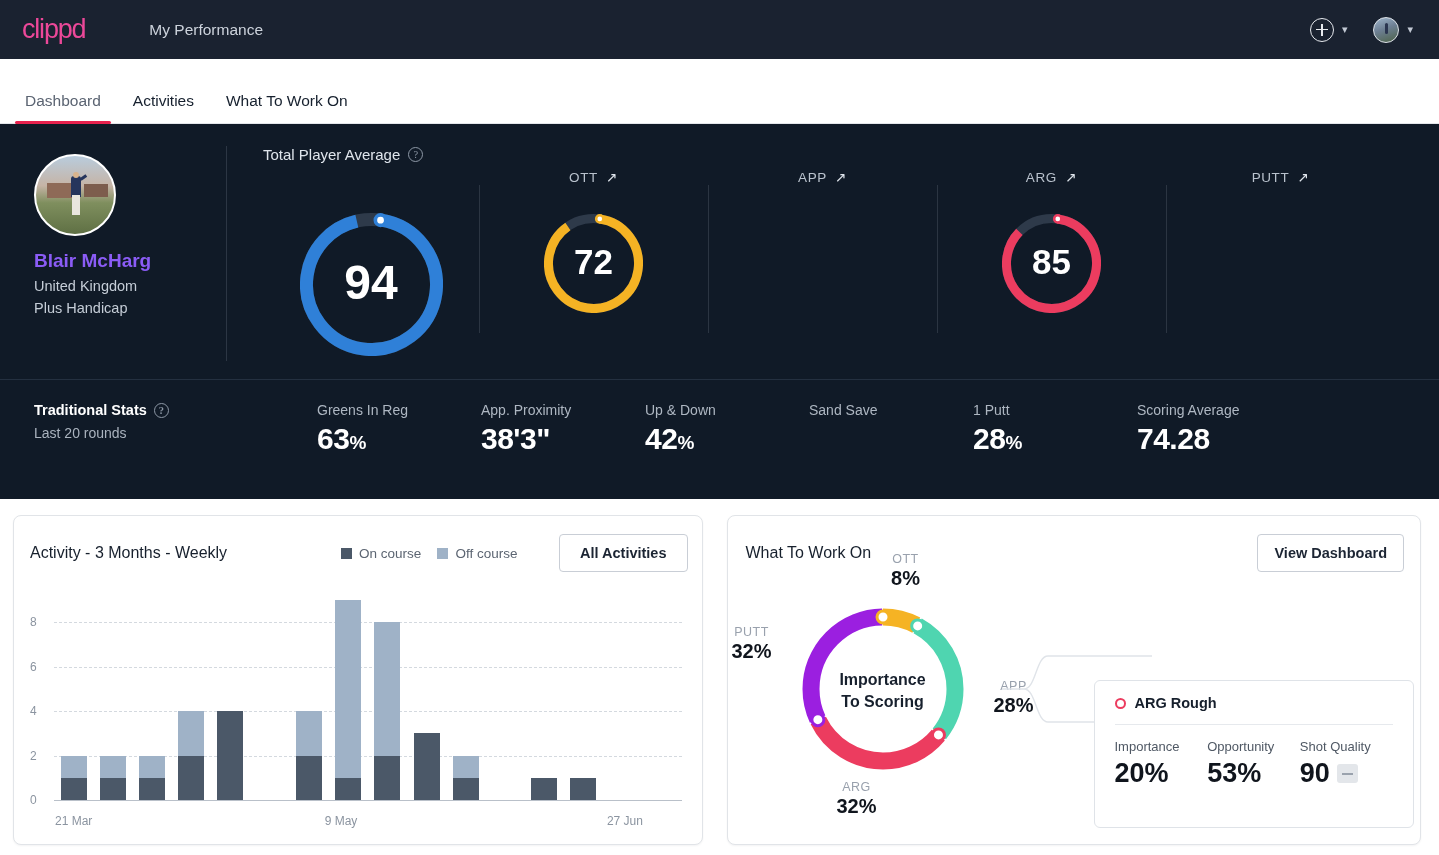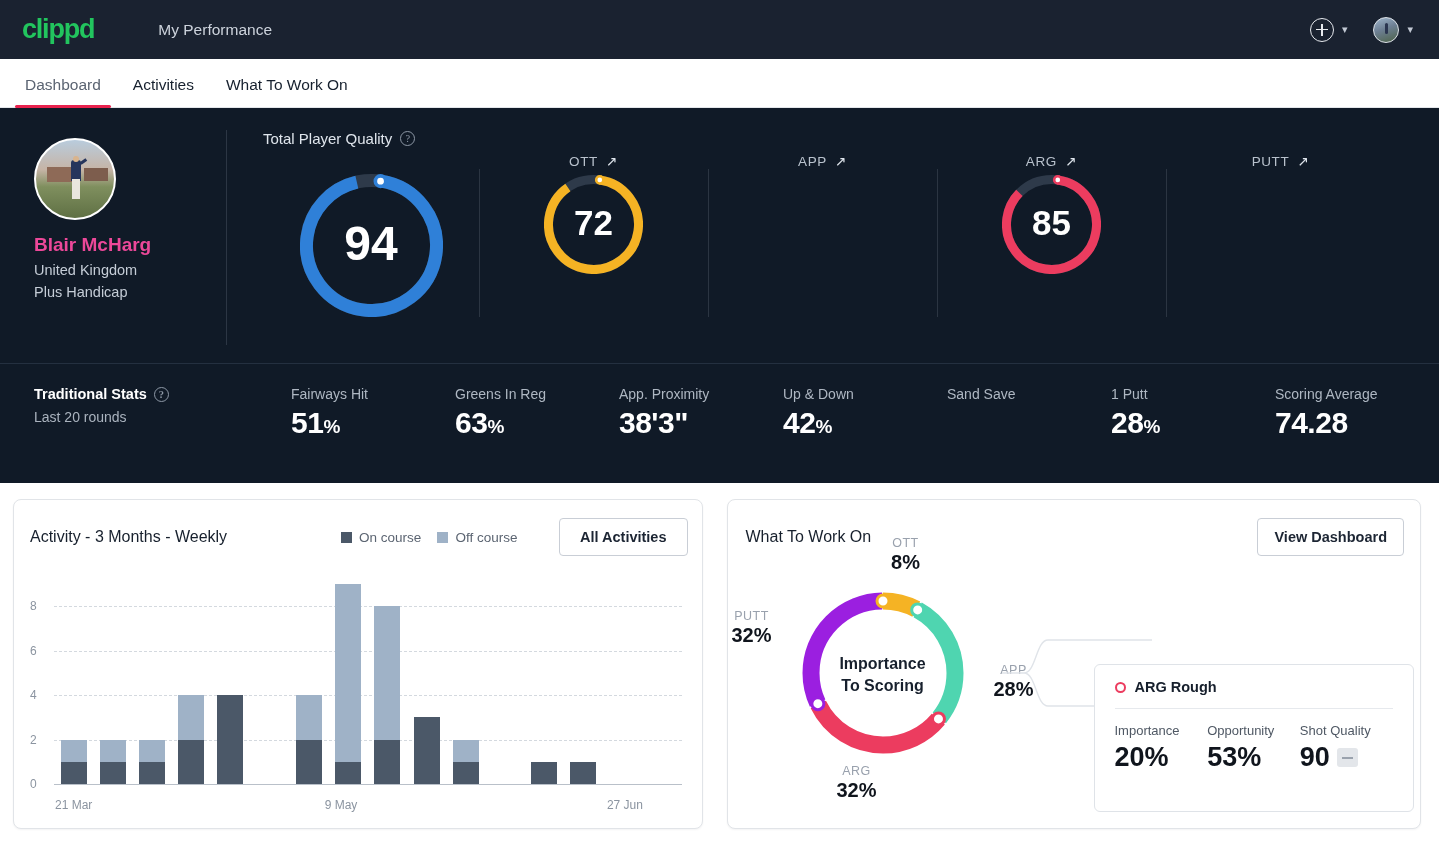--- a/index.html
+++ b/index.html
@@ -9,21 +9,21 @@
     font-family: "Liberation Sans", sans-serif;
     overflow: hidden;
   }
 
   
   .topbar {
     height: 59px; background: #1a2230;
     display: flex; align-items: center; padding: 0 22px;
     position: relative;
   }
-  .logo { font-size: 27px; font-weight: 700; color: #22c55e; letter-spacing: -1.2px; }
+  .logo { font-size: 27px; font-weight: 400; color: #ec4899; letter-spacing: -1.2px; }
   .logo-wrap { display:flex; align-items:center; }
   .app-title { color: #cdd3dc; font-size: 15.5px; margin-left: 64px; }
   .topbar-right { margin-left: auto; display: flex; align-items: center; gap: 6px; }
   .circ-plus {
     width: 24px; height: 24px; border-radius: 50%;
     border: 1.6px solid #e7eaef; position: relative; display:inline-block;
   }
   .circ-plus::before, .circ-plus::after {
     content:""; position:absolute; background:#e7eaef;
   }
@@ -36,21 +36,21 @@
     border: 1.5px solid #dfe4ea; margin-left: 16px;
     position: relative; overflow:hidden;
   }
   .avatar-sm::after{
     content:""; position:absolute; left:44%; top:22%; width:14%; height:46%;
     background:#2a3550; border-radius:2px;
   }
 
   
   .tabbar {
-    height: 49px; background: #fff; display: flex; align-items: flex-end;
+    height: 65px; background: #fff; display: flex; align-items: flex-end;
     padding-left: 9px; border-bottom: 1px solid #e3e6ea;
   }
   .tab {
     font-size: 15.5px; color: #16202e; padding: 0 16px 13px 16px;
     position: relative; cursor: pointer;
   }
   .tab.active { color: #5b6472; }
   .tab.active::after {
     content:""; position:absolute; left:6px; right:6px; bottom:-1px;
     height: 3px; background: #e8224e; border-radius: 2px;
@@ -73,35 +73,35 @@
   .avatar-lg .bldg2 { position:absolute; left:62%; top:36%; width:30%; height:17%;
     background:#7d5d4d; }
   .avatar-lg .person-body { position:absolute; left:45%; top:26%; width:13%; height:26%;
     background:#26355c; border-radius:3px 3px 0 0; }
   .avatar-lg .person-legs { position:absolute; left:46%; top:50%; width:11%; height:26%;
     background:#e9e6de; }
   .avatar-lg .person-head { position:absolute; left:47.5%; top:20%; width:8%; height:8%;
     background:#d9b48d; border-radius:50%; }
   .avatar-lg .arm { position:absolute; left:56%; top:25%; width:9%; height:4%;
     background:#26355c; transform: rotate(-35deg); }
-  .pname { color:#ec4899; font-size: 19px; font-weight: 700; margin-top: 14px; }
+  .pname { color:#8b5cf6; font-size: 19px; font-weight: 700; margin-top: 14px; }
   .pmeta { color:#c5cdd7; font-size: 14.5px; margin-top: 6px; }
 
   .vdiv { width:1px; background:#2c3644; margin: 22px 0 18px 0; }
 
   .quality { flex: 1; padding: 22px 0 0 36px; position: relative; }
   .q-head { display:flex; align-items:center; gap:8px; }
   .q-title { color:#dfe5ec; font-size: 15px; }
   .qmark {
     width: 15px; height: 15px; border-radius:50%; border: 1.3px solid #8d98a6;
     color:#8d98a6; font-size: 10.5px; line-height: 13px; text-align:center;
     display:inline-block; font-family:"Liberation Serif", serif;
   }
   .gauges { display:flex; align-items:flex-start; margin-top: 6px; }
-  .gauge-cell { position: relative; display:flex; flex-direction:column; align-items:center; }
+  .gauge-cell { position: relative; display:flex; flex-direction:column; align-items:center;gap:23px; }
   .gauge-cell.main { width: 216px; }
   .gauge-cell.sub { width: 229px; }
   .gauge-cell.sub + .gauge-cell.sub, .gauge-cell.main + .gauge-cell.sub { }
   .cell-sep { position:absolute; left:0; top: 16px; width:1px; height: 148px; background:#2b3542; }
   .g-label { color:#b9c2cd; font-size: 13.5px; letter-spacing: .6px; margin-bottom: 6px; }
   .g-label .arrow { display:inline-block; margin-left:4px; color:#dfe5ec; }
   .svg-gauge { display:block; }
   .g-val {
     position:absolute; left:0; right:0; text-align:center;
     color:#fff; font-weight: 700;
@@ -216,21 +216,21 @@
         <div class="person-head"></div>
           <div class="arm"></div>
       </div>
       <div class="pname">Blair McHarg</div>
       <div class="pmeta">United Kingdom</div>
       <div class="pmeta">Plus Handicap</div>
     </div>
     <div class="vdiv"></div>
     <div class="quality">
       <div class="q-head">
-        <span class="q-title">Total Player Quality</span>
+        <span class="q-title">Total Player Average</span>
         <span class="qmark">?</span>
       </div>
       <div class="gauges" id="gauges">
           <div class="gauge-cell main">
             <div style="height: 21px;"></div>
             <div style="position: relative;">
               <svg width="143" height="143" class="svg-gauge">
                 <circle cx="71.5" cy="71.5" r="65" fill="none" stroke="#2e3a4a" stroke-width="13"></circle>
                 <circle cx="71.5" cy="71.5" r="65" fill="none" stroke="#2f80d8" stroke-width="13" stroke-linecap="butt" stroke-dasharray="383.9026222686727 408.4070449666731" transform="rotate(-82 71.5 71.5)"></circle>
                 <circle cx="80.54625156240427" cy="7.13257553179794" r="5.2" fill="#ffffff" stroke="#2f80d8" stroke-width="3.6400000000000006"></circle>
@@ -276,24 +276,20 @@
 
   <div class="tstats">
     <div class="ts-left">
       <div class="ts-title">
         <span>Traditional Stats</span>
         <span class="qmark">?</span>
       </div>
       <div class="ts-sub">Last 20 rounds</div>
     </div>
     <div class="ts-items" id="tsitems">
-        <div class="ts-item">
-          <div class="ts-name">Fairways Hit</div>
-          <div class="ts-value">51<span class="unit">%</span></div>
-        </div>
         <div class="ts-item">
           <div class="ts-name">Greens In Reg</div>
           <div class="ts-value">63<span class="unit">%</span></div>
         </div>
         <div class="ts-item">
           <div class="ts-name">App. Proximity</div>
           <div class="ts-value">38'3"</div>
         </div>
         <div class="ts-item">
           <div class="ts-name">Up &amp; Down</div>

